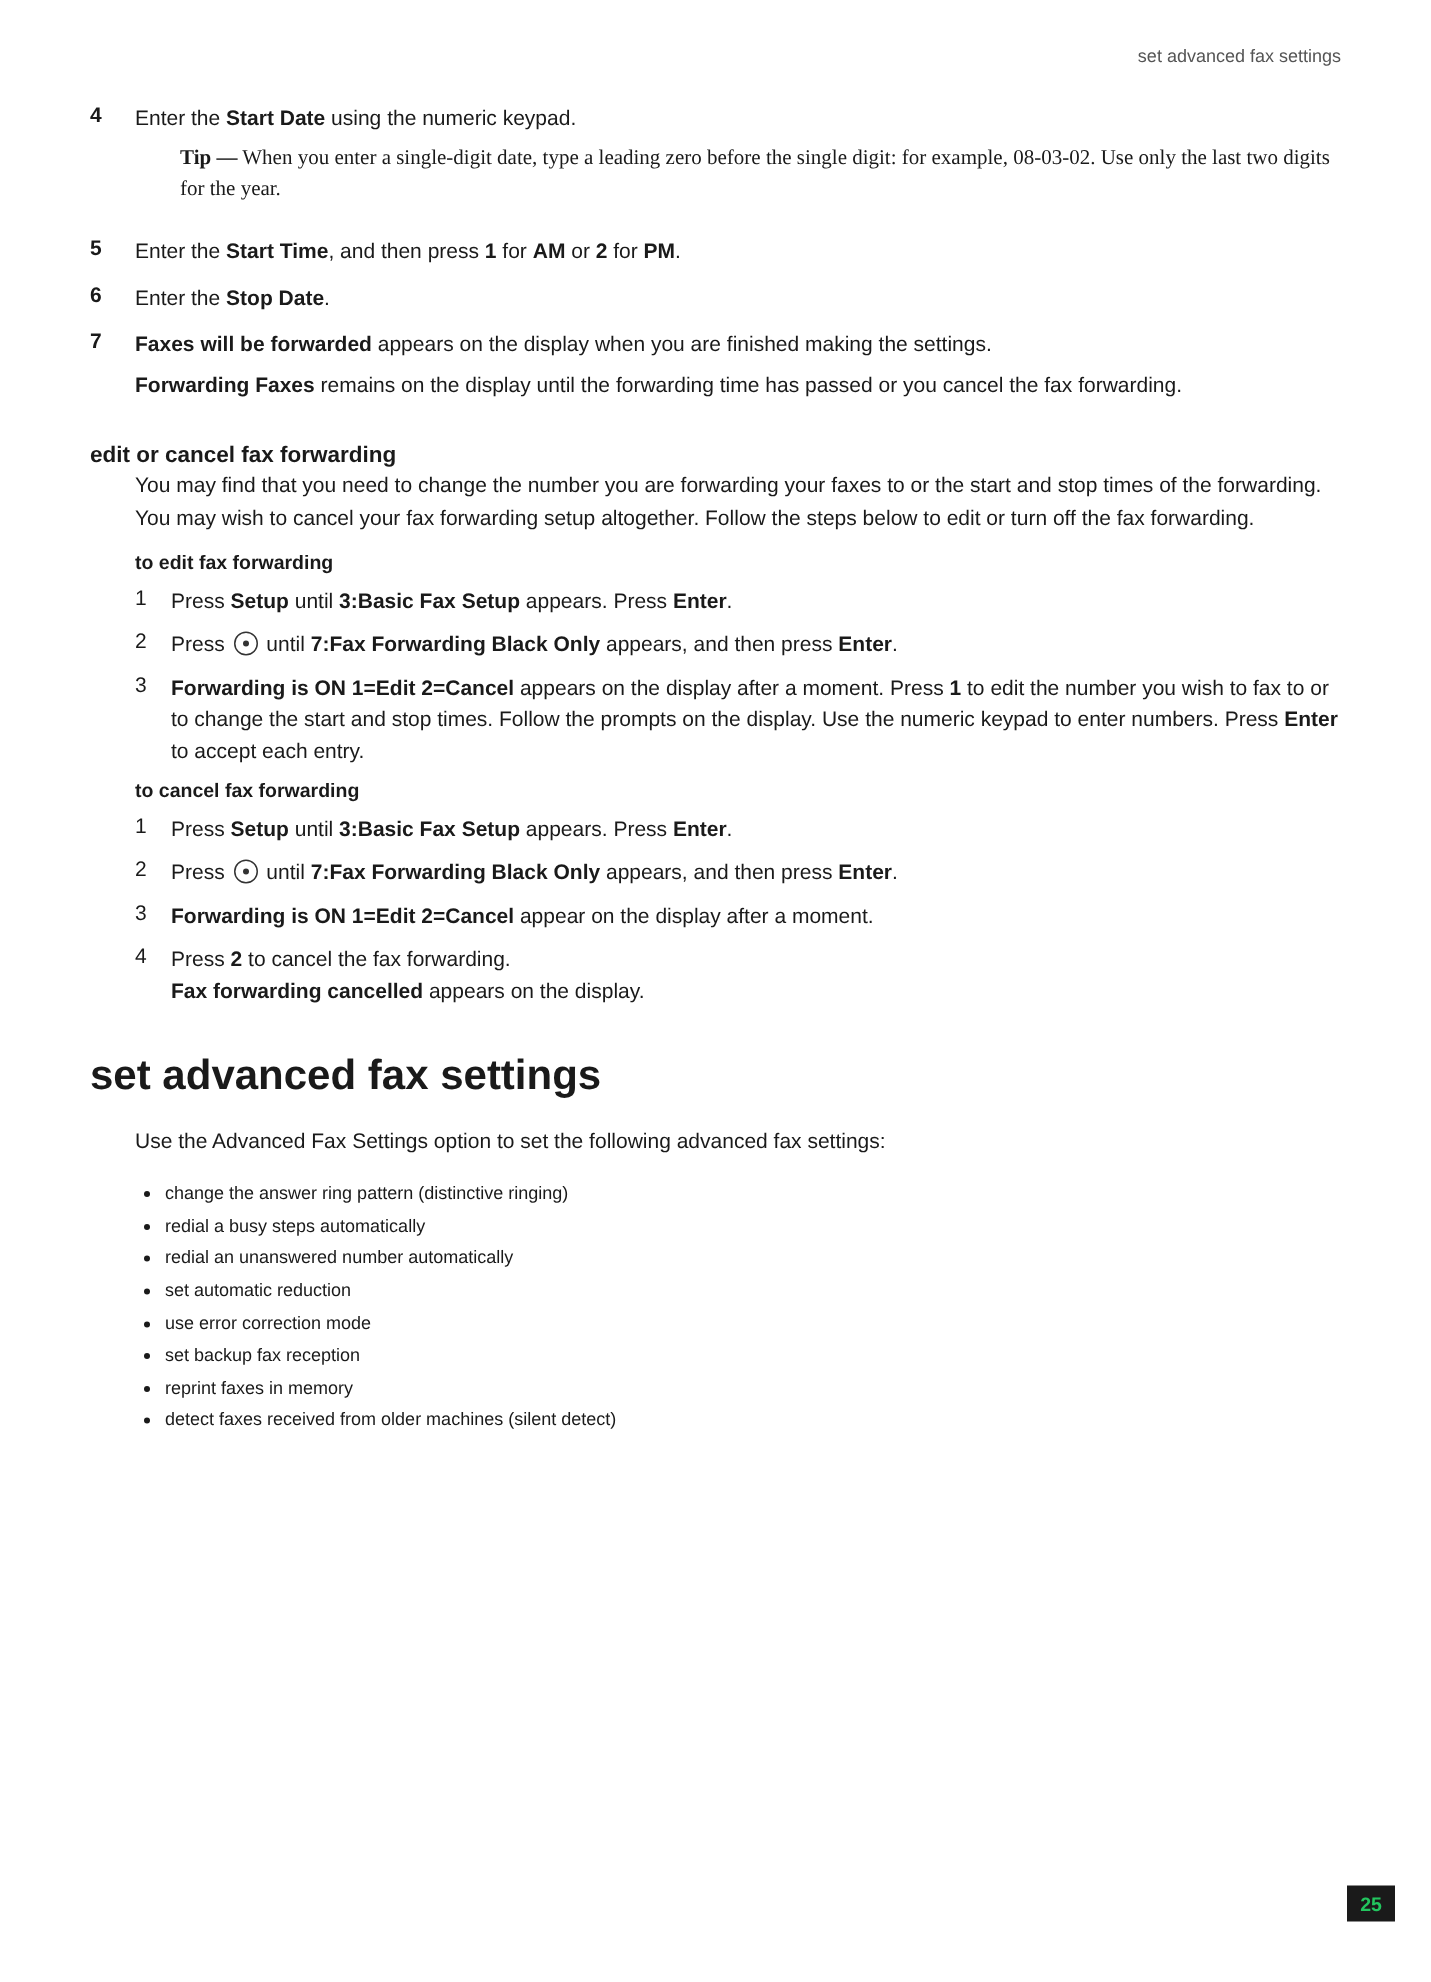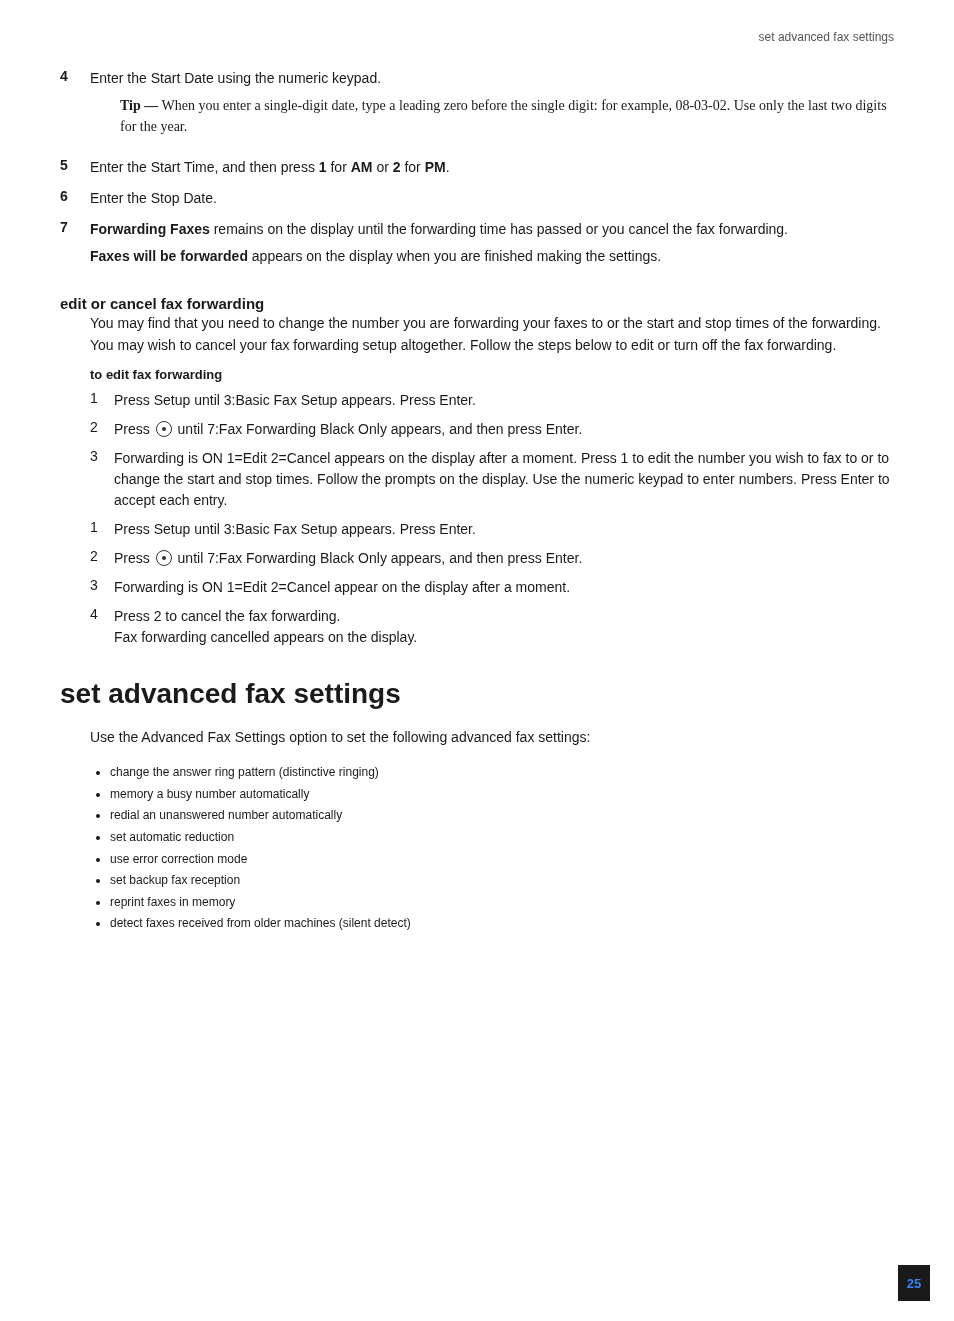--- a/index.html
+++ b/index.html
@@ -50,21 +50,21 @@
     .item-content {
       flex: 1;
       line-height: 1.5;
     }
 
     .item-content p {
       margin-bottom: 6px;
     }
 
     .bold {
-      font-weight: normal;
+      font-weight: bold;
     }
 
     .tip-block {
       margin-left: 30px;
       margin-top: 6px;
       margin-bottom: 10px;
       line-height: 1.5;
       font-family: Liberation Serif, serif;
     }
 
@@ -155,28 +155,28 @@
     }
 
     .bullet-list li {
       list-style: disc;
       line-height: 1.8;
       font-size: 12px;
     }
 
     .page-number {
       position: absolute;
-      bottom: 20px;
+      bottom: 40px;
       right: 24px;
       background: #1a1a1a;
-      color: #3b82f6;
+      color: #22c55e;
       font-size: 13px;
       font-weight: bold;
       width: 32px;
-      height: 36px;
+      height: 24px;
       display: flex;
       align-items: center;
       justify-content: center;
     }
 
     .forwarded-text .bold {
       font-weight: bold;
     }
   </style>
 </head>
@@ -208,22 +208,22 @@
   <div class="numbered-item">
     <div class="item-number">6</div>
     <div class="item-content">
       <span>Enter the </span><span class="bold">Stop Date</span><span>.</span>
     </div>
   </div>
 
   <div class="numbered-item">
     <div class="item-number">7</div>
     <div class="item-content">
+      <p class="forwarded-text"><span class="bold">Faxes will be forwarded</span><span> appears on the display when you are finished making the settings.</span></p>
       <p class="forwarded-text"><span class="bold">Forwarding Faxes</span><span> remains on the display until the forwarding time has passed or you cancel the fax forwarding.</span></p>
-      <p class="forwarded-text"><span class="bold">Faxes will be forwarded</span><span> appears on the display when you are finished making the settings.</span></p>
     </div>
   </div>
 
   <div class="section-heading">edit or cancel fax forwarding</div>
 
   <div class="sub-section-text">You may find that you need to change the number you are forwarding your faxes to or the start and stop times of the forwarding. You may wish to cancel your fax forwarding setup altogether. Follow the steps below to edit or turn off the fax forwarding.</div>
 
   <div class="sub-heading">to edit fax forwarding</div>
 
   <div class="numbered-sub">
@@ -240,20 +240,21 @@
     </div>
   </div>
 
   <div class="numbered-sub">
     <div class="sub-number">3</div>
     <div class="sub-content">
       <span class="bold">Forwarding is ON 1=Edit 2=Cancel</span><span> appears on the display after a moment. Press </span><span class="bold">1</span><span> to edit the number you wish to fax to or to change the start and stop times. Follow the prompts on the display. Use the numeric keypad to enter numbers. Press </span><span class="bold">Enter</span><span> to accept each entry.</span>
     </div>
   </div>
 
+  <div class="sub-heading">to cancel fax forwarding</div>
 
   <div class="numbered-sub">
     <div class="sub-number">1</div>
     <div class="sub-content">
       <span>Press </span><span class="bold">Setup</span><span> until </span><span class="bold">3:Basic Fax Setup</span><span> appears. Press </span><span class="bold">Enter</span><span>.</span>
     </div>
   </div>
 
   <div class="numbered-sub">
     <div class="sub-number">2</div>
@@ -276,21 +277,21 @@
       <p><span class="bold">Fax forwarding cancelled</span> appears on the display.</p>
     </div>
   </div>
 
   <div class="main-heading">set advanced fax settings</div>
 
   <div class="intro-text">Use the Advanced Fax Settings option to set the following advanced fax settings:</div>
 
   <ul class="bullet-list">
     <li>change the answer ring pattern (distinctive ringing)</li>
-    <li>memory a busy number automatically</li>
+    <li>redial a busy steps automatically</li>
     <li>redial an unanswered number automatically</li>
     <li>set automatic reduction</li>
     <li>use error correction mode</li>
     <li>set backup fax reception</li>
     <li>reprint faxes in memory</li>
     <li>detect faxes received from older machines (silent detect)</li>
   </ul>
 
   <div class="page-number">25</div>
 

